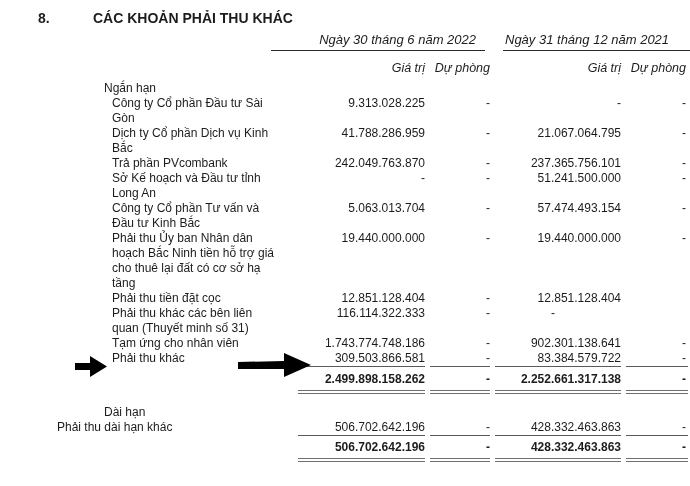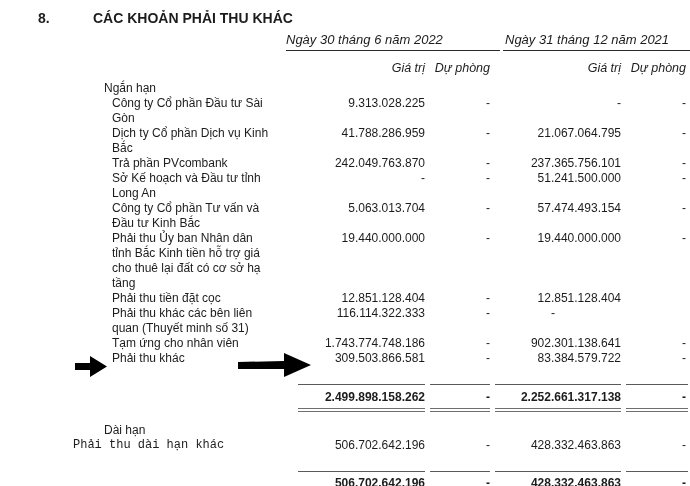--- a/index.html
+++ b/index.html
@@ -9,40 +9,40 @@
     overflow:hidden;
   }
   
   .doc-title-row { display:flex; padding:10px 0 0 38px; font-weight:bold; font-size:14px; }
   .doc-title-num { width:55px; }
   .unit-note {
     margin:8px 0 0 530px; font-style:italic; font-size:12.5px; white-space:nowrap;
   }
   .group-row { position:relative; height:24px; margin-top:6px; font-style:italic; font-size:13px; }
   .group-1 {
-    position:absolute; left:286px; width:214px; box-sizing:border-box;
-    text-align:left; padding:0 9px 3px 0; border-bottom:1.5px solid #2a2a2a; white-space:nowrap;
+    position:absolute; left:271px; width:214px; box-sizing:border-box;
+    text-align:right; padding:0 9px 3px 0; border-bottom:1.5px solid #2a2a2a; white-space:nowrap;
   }
   .group-2 {
     position:absolute; left:503px; width:192px; box-sizing:border-box;
     text-align:left; padding:0 0 3px 2px; border-bottom:1.5px solid #2a2a2a; white-space:nowrap;
   }
   
   .t-row { display:flex; align-items:flex-start; line-height:15px; font-size:12px; }
   .c-label { width:298px; box-sizing:border-box; padding-left:112px; white-space:pre-line; }
   .c-label.ind0 { padding-left:104px; }
-  .c-label.ind2 { padding-left:73px;font-family:Liberation Mono, monospace; }
+  .c-label.ind2 { padding-left:57px; }
   .c-num { text-align:right; white-space:nowrap; }
   .c-v1 { width:127px; }
   .c-d1 { width:60px;  margin-left:5px; }
   .c-v2 { width:126px; margin-left:5px; }
   .c-d2 { width:62px;  margin-left:5px; padding-right:2px; box-sizing:border-box; }
   .sub-head { margin-top:5px; font-style:italic; font-size:12.5px; }
   .table-body { margin-top:5px; }
-  .u .c-num { border-bottom:1px solid #5a5a5a; padding-bottom:18px; }
+  .u .c-num { border-bottom:1px solid #5a5a5a; padding-bottom:0; }
   .total-row { font-weight:bold; margin-top:5px; }
   .total-row .c-num { border-bottom:4px double #6e6e6e; padding-bottom:3px; }
   .section-gap { height:11px; }
   .lt-total { margin-top:4px; }
   
   .arrow { position:absolute; }
   #arrow-small { left:75px; top:354px; }
   #arrow-long  { left:238px; top:351px; }
 </style>
 </head>
@@ -114,21 +114,21 @@
       <div class="c-label">Công ty Cổ phần Tư vấn và
 Đầu tư Kinh Bắc</div>
       <div class="c-num c-v1">5.063.013.704</div>
       <div class="c-num c-d1">-</div>
       <div class="c-num c-v2">57.474.493.154</div>
       <div class="c-num c-d2">-</div>
     </div>
 
     <div class="t-row">
       <div class="c-label">Phải thu Ủy ban Nhân dân
-tỉnh Bắc Kinh tiền hỗ trợ giá
+hoạch Bắc Ninh tiền hỗ trợ giá
 cho thuê lại đất có cơ sở hạ
 tầng</div>
       <div class="c-num c-v1">19.440.000.000</div>
       <div class="c-num c-d1">-</div>
       <div class="c-num c-v2">19.440.000.000</div>
       <div class="c-num c-d2">-</div>
     </div>
 
     <div class="t-row">
       <div class="c-label">Phải thu tiền đặt cọc</div>

